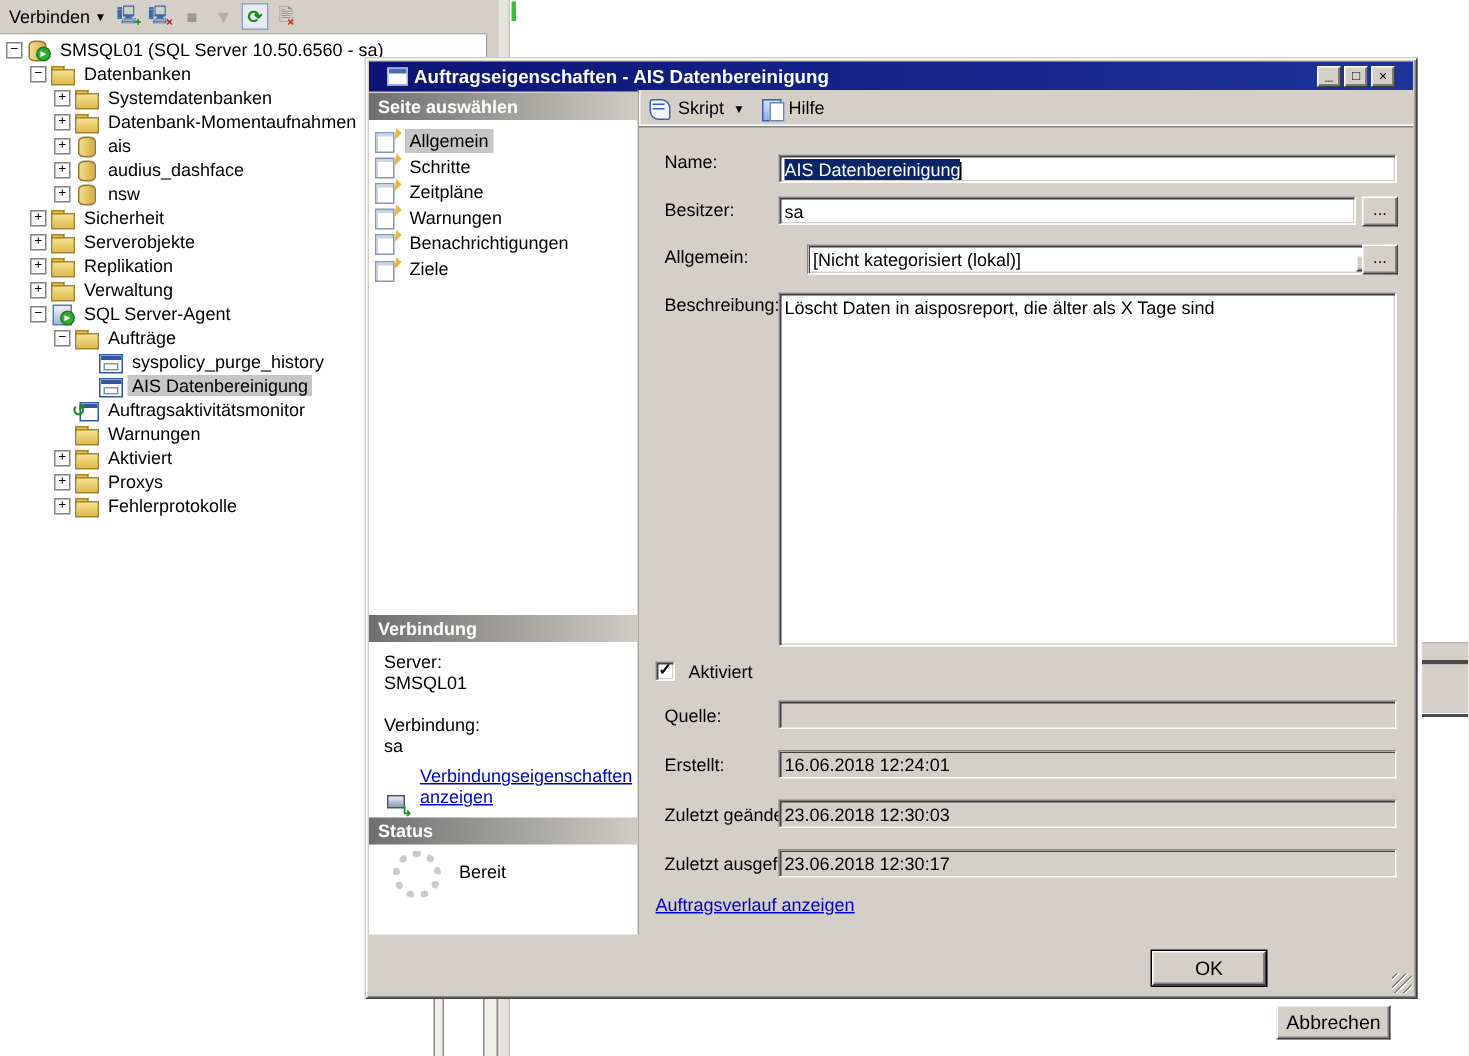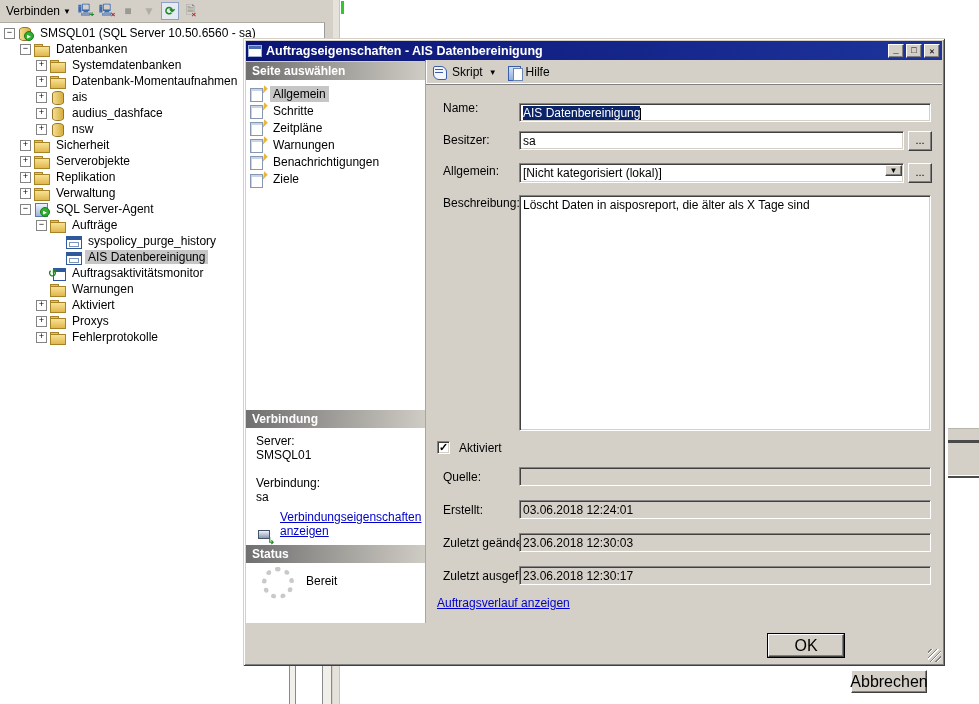--- a/index.html
+++ b/index.html
@@ -59,21 +59,21 @@
   
   .bg-band { position:absolute; right:0; background:#d4d0c8; }
 
   
   .vline { position:absolute; background:#f0efea; border-left:1px solid #8a8a8a; border-right:1px solid #8a8a8a; }
 
   
   #dialog { position:absolute; left:243px; top:38px; width:702px; height:628px; background:#d4d0c8;
     box-shadow: inset 1px 1px 0 #d4d0c8, inset -1px -1px 0 #404040, inset 2px 2px 0 #fff, inset -2px -2px 0 #808080; }
   #dlg-title { position:absolute; left:3px; top:3px; right:3px; height:20px;
-    background:linear-gradient(90deg,#0b1475,#1d349c); color:#fff; display:flex; align-items:center; padding:0 2px; }
+    background:linear-gradient(90deg,#0b1475,#1d349c); color:#fff; display:flex; align-items:center; padding:0 12px; }
   #dlg-title .t { font-weight:bold; font-size:12.5px; margin-left:4px; flex:1; white-space:nowrap; overflow:hidden; }
   .cap-btn { width:16px; height:14px; margin-left:2px; font-size:9px; font-weight:bold; color:#000;
     display:flex; align-items:center; justify-content:center; font-family:"Liberation Mono",monospace; }
   .dlg-ico { width:14px; height:12px; position:relative; }
   .dlg-ico::before { content:""; position:absolute; inset:0; background:#fff; border:1px solid #9db4d8; box-shadow: inset 0 3px 0 #4a6cb0; }
 
   #dlg-toolbar { position:absolute; left:182px; top:22px; right:3px; height:25px; background:#d4d0c8;
      border-left:1px solid #808080; border-bottom:1px solid #808080;
      box-shadow: inset 1px 0 0 #fff, inset 0 -1px 0 #fff;
      display:flex; align-items:center; padding-left:6px; gap:4px; }
@@ -102,27 +102,27 @@
   .net-ico::before { content:""; position:absolute; left:0; top:1px; width:10px; height:7px; background:linear-gradient(#eef,#89a); border:1px solid #456; }
   .net-ico::after { content:"↳"; position:absolute; right:-1px; bottom:-3px; color:#1f8a1f; font-size:9px; font-weight:bold; }
   #spinner { position:absolute; width:32px; height:32px; border:5px dotted #c9c9c9; border-radius:50%; }
 
   
   .flabel { position:absolute; white-space:nowrap; }
   .field { position:absolute; font-size:12px; padding:2px 3px; white-space:nowrap; overflow:hidden; }
   .selected-text { background:#0a246a; color:#fff; }
   .cursor-bar { display:inline-block; width:1px; height:12px; background:#000; vertical-align:middle; }
   .dots-btn { position:absolute; width:24px; height:20px; text-align:center; font-size:11px; line-height:16px; }
-  .combo { position:absolute; display:flex; align-items:flex-start; }
+  .combo { position:absolute; display:flex; align-items:flex-end;margin-left:19px; }
   .combo .val { flex:1; padding:2px 3px; white-space:nowrap; overflow:hidden; }
   .combo .arrow { width:17px; margin:1px; display:flex; align-items:center; justify-content:center; font-size:8px; }
   .checkbox { position:absolute; width:13px; height:13px; background:#fff; font-size:11px; font-weight:bold;
     line-height:11px; text-align:center; }
   .link { position:absolute; color:#0000cc; text-decoration:underline; cursor:pointer; white-space:nowrap; }
-  .btn { position:absolute; display:flex; align-items:center; justify-content:center; font-size:16px; }
+  .btn { position:absolute; display:flex; align-items:center; justify-content:center; font-size:13px; }
   .btn.default { outline:1px solid #000; }
   #resize-grip { position:absolute; right:4px; bottom:4px; width:13px; height:13px;
     background:repeating-linear-gradient(135deg, transparent 0 2px, #808080 2px 3px, #fff 3px 4px); }
 </style>
 </head>
 <body>
 
 <div id="stage">
 
   <div id="explorer">
@@ -338,21 +338,21 @@
     <div class="flabel" style="left:200px; top:158px;">Beschreibung:</div>
     <div class="field sunken" style="left:276px; top:157px; width:412px; height:236px; white-space:normal;">Löscht Daten in aisposreport, die älter als X Tage sind</div>
 
     <div class="checkbox sunken" style="left:194px; top:403px;">✓</div>
     <div class="flabel" style="left:216px; top:403px;">Aktiviert</div>
 
     <div class="flabel" style="left:200px; top:432px;">Quelle:</div>
     <div class="field sunken gray" style="left:276px; top:429px; width:412px; height:19px;"></div>
 
     <div class="flabel" style="left:200px; top:465px;">Erstellt:</div>
-    <div class="field sunken gray" style="left:276px; top:462px; width:412px; height:19px;">03.06.2018 12:24:01</div>
+    <div class="field sunken gray" style="left:276px; top:462px; width:412px; height:19px;">16.06.2018 12:24:01</div>
 
     <div class="flabel" style="left:200px; top:498px;">Zuletzt geändert:</div>
     <div class="field sunken gray" style="left:276px; top:495px; width:412px; height:19px;">23.06.2018 12:30:03</div>
 
     <div class="flabel" style="left:200px; top:531px;">Zuletzt ausgeführt:</div>
     <div class="field sunken gray" style="left:276px; top:528px; width:412px; height:19px;">23.06.2018 12:30:17</div>
 
     <div class="link" style="left:194px; top:558px;">Auftragsverlauf anzeigen</div>
 
     <div class="btn raised default" style="left:525px; top:596px; width:76px; height:23px;">OK</div>

